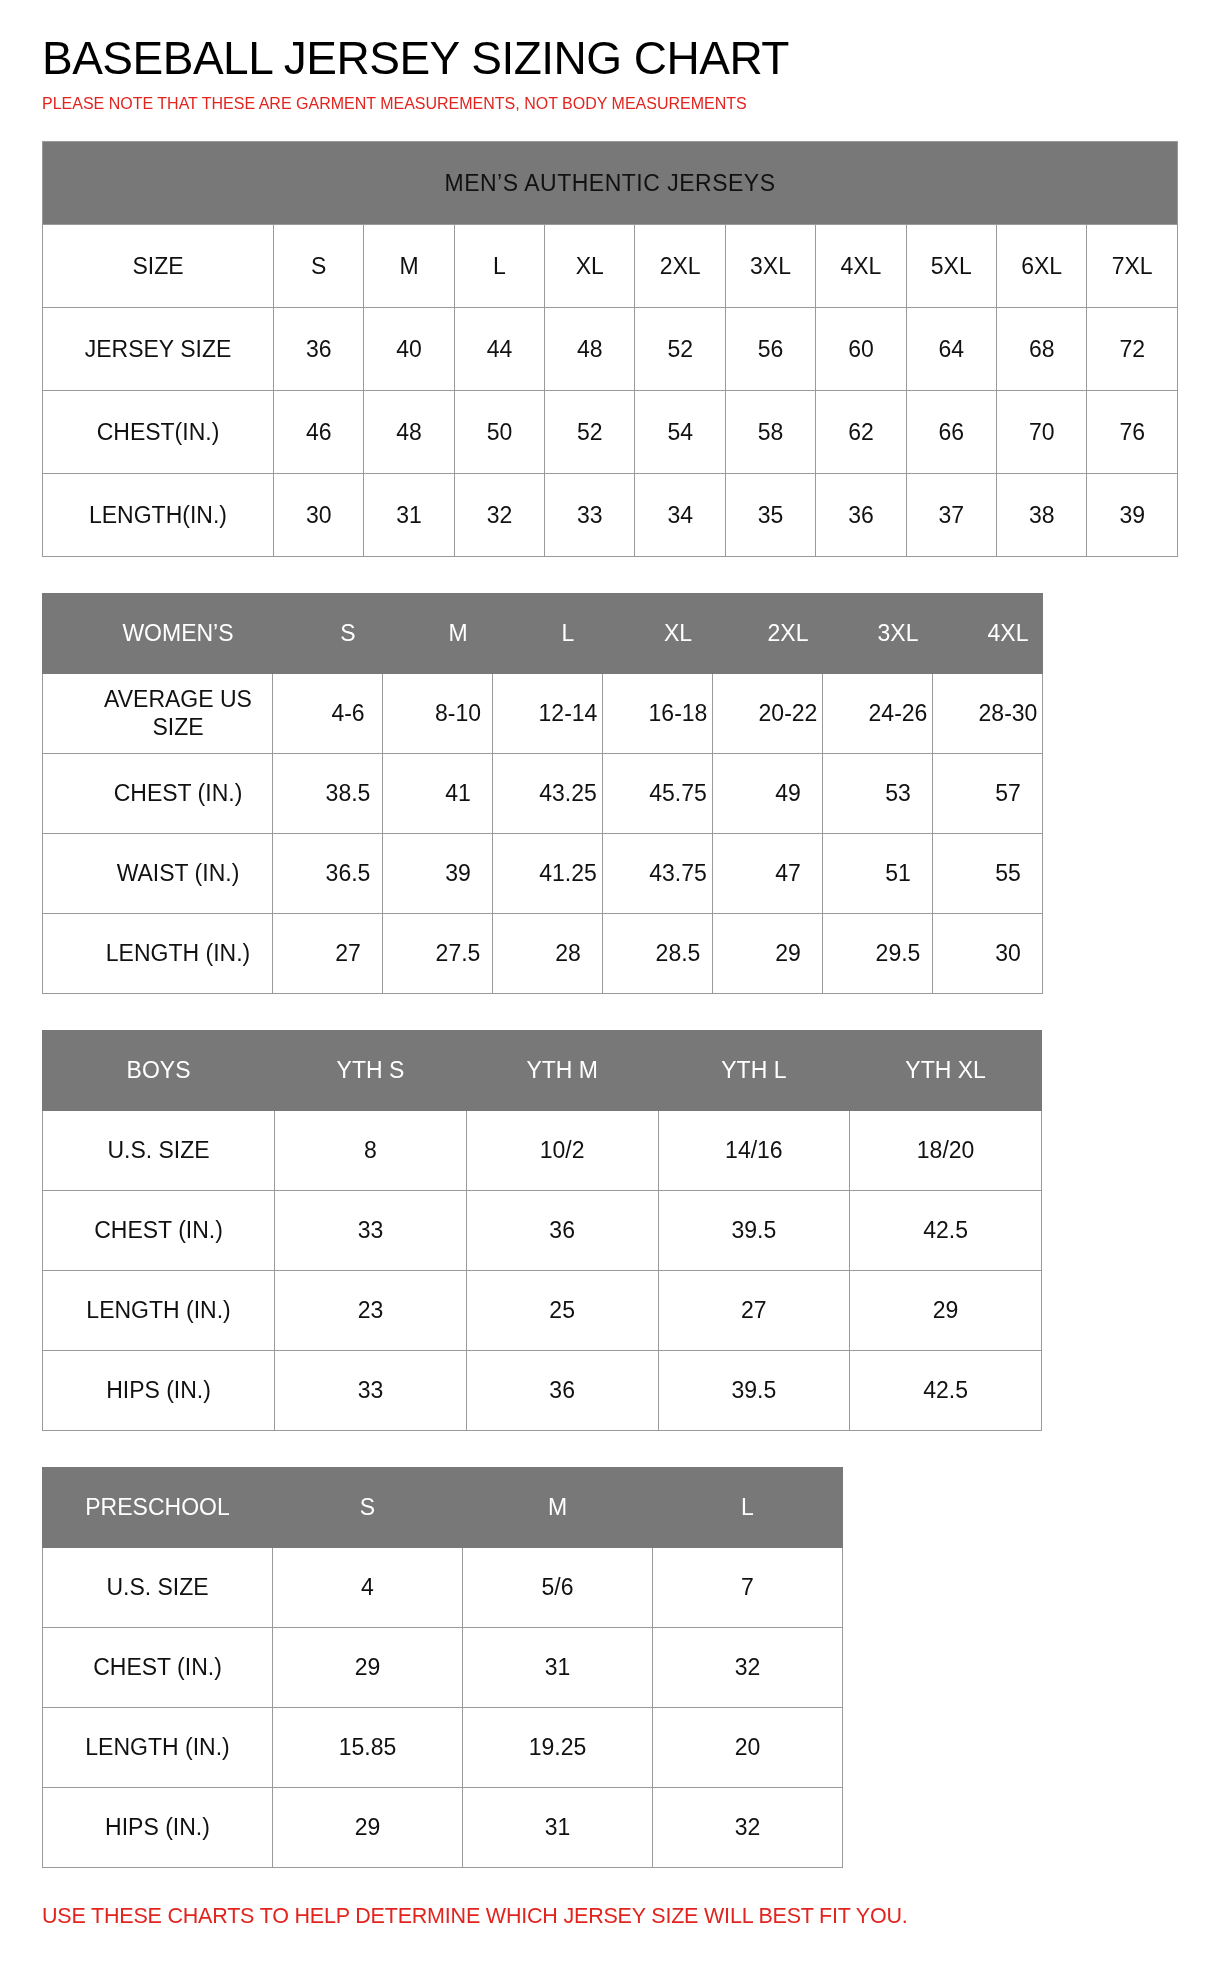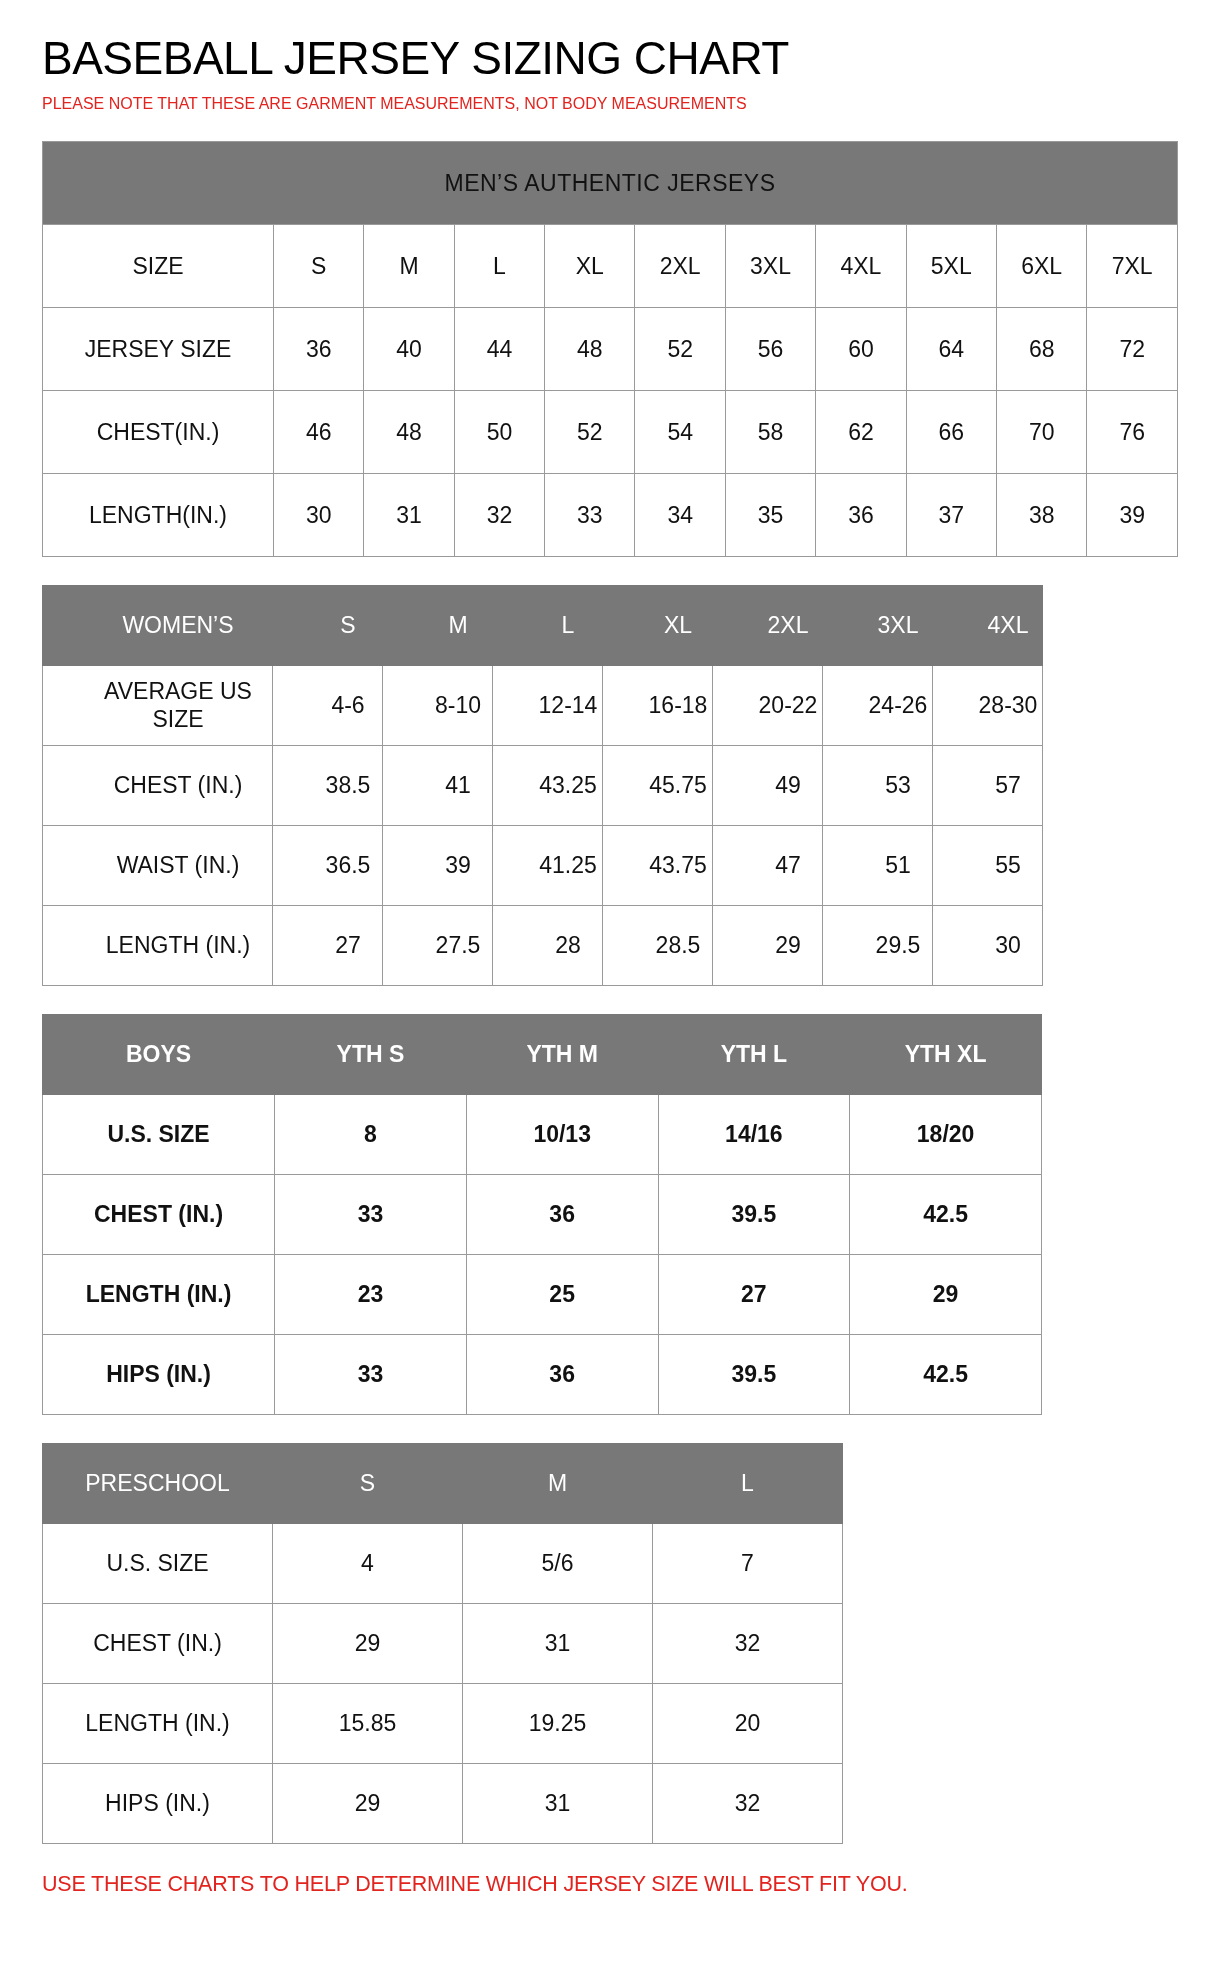--- a/index.html
+++ b/index.html
@@ -29,21 +29,21 @@
   }
   .note {
     color: #e2241f;
     font-size: 16px;
     line-height: 1.3;
     margin: 0 0 26px 0;
     max-width: 1120px;
   }
   table.sz {
     border-collapse: collapse;
-    margin-bottom: 28px;
+    margin-bottom: 36px;
     table-layout: fixed;
   }
   table.sz td, table.sz th {
     border: 1px solid #9a9a9a;
     text-align: center;
     vertical-align: middle;
     font-size: 23px;
     font-weight: normal;
     color: #111;
     padding: 0;
@@ -76,21 +76,21 @@
   
   #tbl-womens { width: 1000px; }
   #tbl-womens .c-label { width: 230px; }
   #tbl-womens .c-val   { width: 110px; }
   #tbl-womens td { height: 79px; padding-left: 41px; }
 
   
   #tbl-boys { width: 1000px; }
   #tbl-boys .c-label { width: 230px; }
   #tbl-boys .c-val   { width: 190px; }
-  #tbl-boys td { height: 79px; font-weight: bold; }
+  #tbl-boys td { height: 79px; }
 
   
   #tbl-pre { width: 692px; }
   #tbl-pre .c-label { width: 230px; }
   #tbl-pre .c-val   { width: 190px; }
   #tbl-pre td { height: 79px; }
 
   .footer-note {
     color: #e2241f;
     font-size: 21.5px;
@@ -257,21 +257,21 @@
       <tr>
         <td class="hdr-cell">BOYS</td>
         <td class="hdr-cell">YTH S</td>
         <td class="hdr-cell">YTH M</td>
         <td class="hdr-cell">YTH L</td>
         <td class="hdr-cell">YTH XL</td>
       </tr>
       <tr>
         <td class="rowlabel">U.S. SIZE</td>
         <td>8</td>
-        <td>10/13</td>
+        <td>10/2</td>
         <td>14/16</td>
         <td>18/20</td>
       </tr>
       <tr>
         <td class="rowlabel">CHEST (IN.)</td>
         <td>33</td>
         <td>36</td>
         <td>39.5</td>
         <td>42.5</td>
       </tr>

